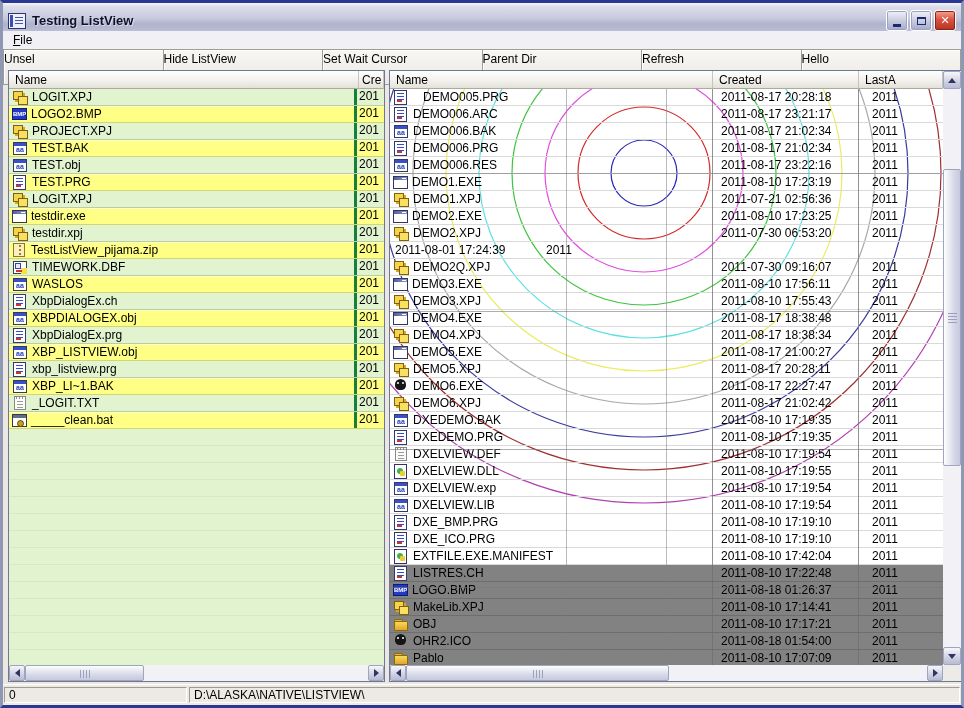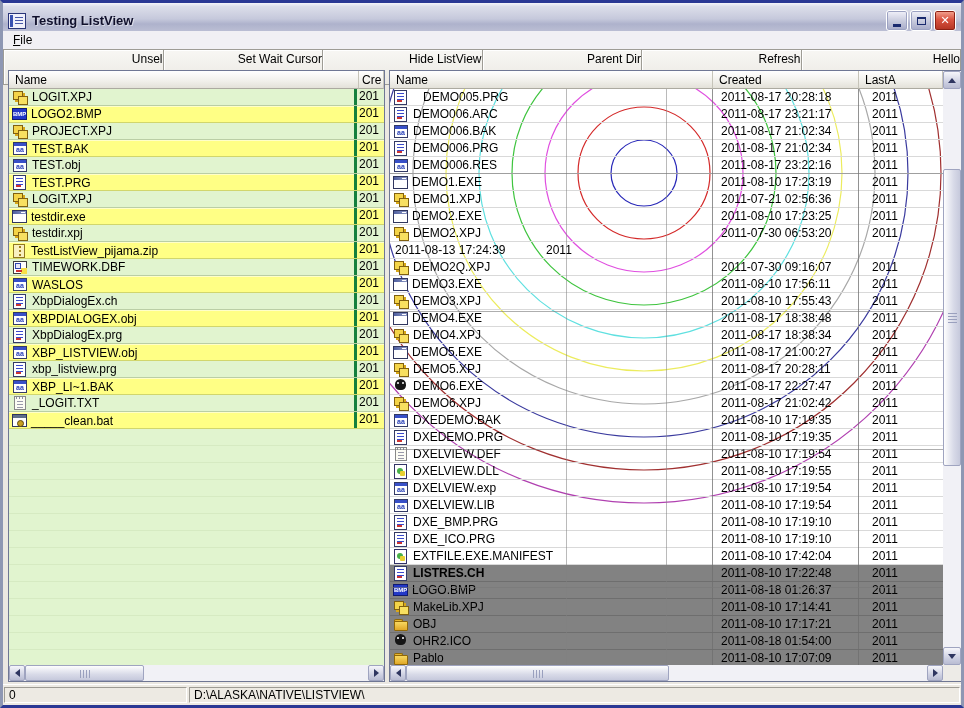--- a/index.html
+++ b/index.html
@@ -25,41 +25,41 @@
   .g-max{width:9px;height:8px;border:1px solid #1A2A6E;border-top-width:2px;box-sizing:border-box;}
   .g-close{color:#fff;font-weight:bold;font-size:11px;line-height:11px;}
 
   
   .menubar{position:absolute;left:3px;right:3px;top:31px;height:18px;background:#F1F0F4;display:flex;align-items:center;padding-left:4px;box-sizing:border-box;}
   .menu-item{padding:1px 6px;}
   .menu-item .accel{text-decoration:underline;}
   .toolbar{position:absolute;left:3px;right:3px;top:49px;height:21px;display:flex;background:#EBE8E2;}
   .tbtn{flex:1;height:36px;box-sizing:border-box;background:linear-gradient(#F8F7F4,#EAE8E2);
     border:1px solid #9E9C95;border-right:none;box-shadow:inset 1px 1px 0 #FFFFFF;
-    text-align:right;line-height:18px;white-space:nowrap;overflow:hidden;cursor:default;}
+    text-align:left;line-height:18px;white-space:nowrap;overflow:hidden;cursor:default;}
   .tbtn:last-child{border-right:1px solid #9E9C95;}
 
   
   .pane{position:absolute;top:70px;height:612px;border:1px solid #6F7794;box-sizing:border-box;background:#fff;}
   #leftpane{left:8px;width:377px;background:#E1F4CF;}
   #rightpane{left:389px;width:573px;}
   .phead{position:absolute;top:0;left:0;right:0;height:18px;display:flex;z-index:6;}
   #rightpane .phead{right:18px;}
   .hcell{background:linear-gradient(#FFFFFF,#F2F1EC 55%,#E3E1D9);border-right:1px solid #C6C4B9;border-bottom:1px solid #ACAAA0;
     box-sizing:border-box;padding:2px 0 0 6px;white-space:nowrap;overflow:hidden;cursor:default;}
   .lc0{flex:1;} .lc1{width:25px;padding-left:3px;}
   .rc0{width:323px;} .rc1{width:146px;} .rc2{flex:1;}
 
   .pbody{position:absolute;top:18px;left:0;right:0;bottom:16px;overflow:hidden;}
   #leftpane .pbody{background:repeating-linear-gradient(#E1F4CF 0 16px,#D6EAC2 16px 17px);}
   #rightpane .pbody{right:18px;background:#fff;}
 
   .lrow,.rrow{height:17px;display:flex;align-items:center;box-sizing:border-box;position:relative;cursor:default;}
   .lrow{border-bottom:1px solid rgba(70,90,40,.25);}
-  .lrow.green{background:#E1F4CF;} .lrow.yellow{background:#FFFF85;box-shadow:inset 0 1px 0 #FFFFC8;align-items:flex-end;}
+  .lrow.green{background:#E1F4CF;} .lrow.yellow{background:#FFFF85;box-shadow:inset 0 1px 0 #FFFFC8;}
   .name{display:flex;align-items:center;gap:4px;padding-left:3px;overflow:hidden;white-space:nowrap;}
   .lrow .name{flex:1;} .lrow .cre{width:25px;align-self:stretch;border-left:3px solid #15803d;padding-left:2px;line-height:15px;overflow:hidden;}
 
   .rrow{border-bottom:1px solid #D9D9D9;background:transparent;z-index:2;}
   .rrow .name{width:323px;flex:none;}
   .rrow .created{width:146px;padding-left:5px;flex:none;white-space:nowrap;overflow:hidden;}
   .rrow .lasta{flex:1;padding-left:5px;white-space:nowrap;overflow:hidden;}
   .rrow.selected{background:#828282;border-bottom-color:#6E6E6E;}
   .rows{position:relative;z-index:2;}
 
@@ -161,22 +161,22 @@
         <div class="g-close">✕</div>
       </div>
   </div>
 
   <div class="menubar">
     <div class="menu-item"><span class="accel">F</span><span>ile</span></div>
   </div>
 
   <div class="toolbar">
       <div class="tbtn">Unsel</div>
+      <div class="tbtn">Hide ListView</div>
       <div class="tbtn">Set Wait Cursor</div>
-      <div class="tbtn">Hide ListView</div>
       <div class="tbtn">Parent Dir</div>
       <div class="tbtn">Refresh</div>
       <div class="tbtn">Hello</div>
     </div>
 
   <div class="pane" id="leftpane">
     <div class="phead">
         <div class="hcell lc0">Name</div>
         <div class="hcell lc1">Cre</div>
       </div>
@@ -429,21 +429,21 @@
           </div>
           <div class="rrow">
             <div class="name">
               <div class="ic ic-xpj"></div>
               <div style="display: inline;">DEMO2.XPJ</div>
             </div>
             <div class="created">2011-07-30 06:53:20</div>
             <div class="lasta">2011</div>
           </div>
           <div class="rrow">
-            <div class="created">2011-08-13 17:24:39</div>
+            <div class="created">2011-08-01 17:24:39</div>
             <div class="lasta">2011</div>
           </div>
           <div class="rrow">
             <div class="name">
               <div class="ic ic-xpj"></div>
               <div style="display: inline;">DEMO2Q.XPJ</div>
             </div>
             <div class="created">2011-07-30 09:16:07</div>
             <div class="lasta">2011</div>
           </div>
@@ -579,21 +579,21 @@
             <div class="name">
               <div class="ic ic-gearpage"></div>
               <div style="display: inline;">EXTFILE.EXE.MANIFEST</div>
             </div>
             <div class="created">2011-08-10 17:42:04</div>
             <div class="lasta">2011</div>
           </div>
           <div class="rrow selected">
             <div class="name">
               <div class="ic ic-doc"></div>
-              <div style="display: inline; font-weight: bold;">LISTRES.CH</div>
+              <div style="display: inline;">LISTRES.CH</div>
             </div>
             <div class="created">2011-08-10 17:22:48</div>
             <div class="lasta">2011</div>
           </div>
           <div class="rrow selected">
             <div class="name">
               <div class="ic ic-bmp"></div>
               <div style="display: inline;">LOGO.BMP</div>
             </div>
             <div class="created">2011-08-18 01:26:37</div>

